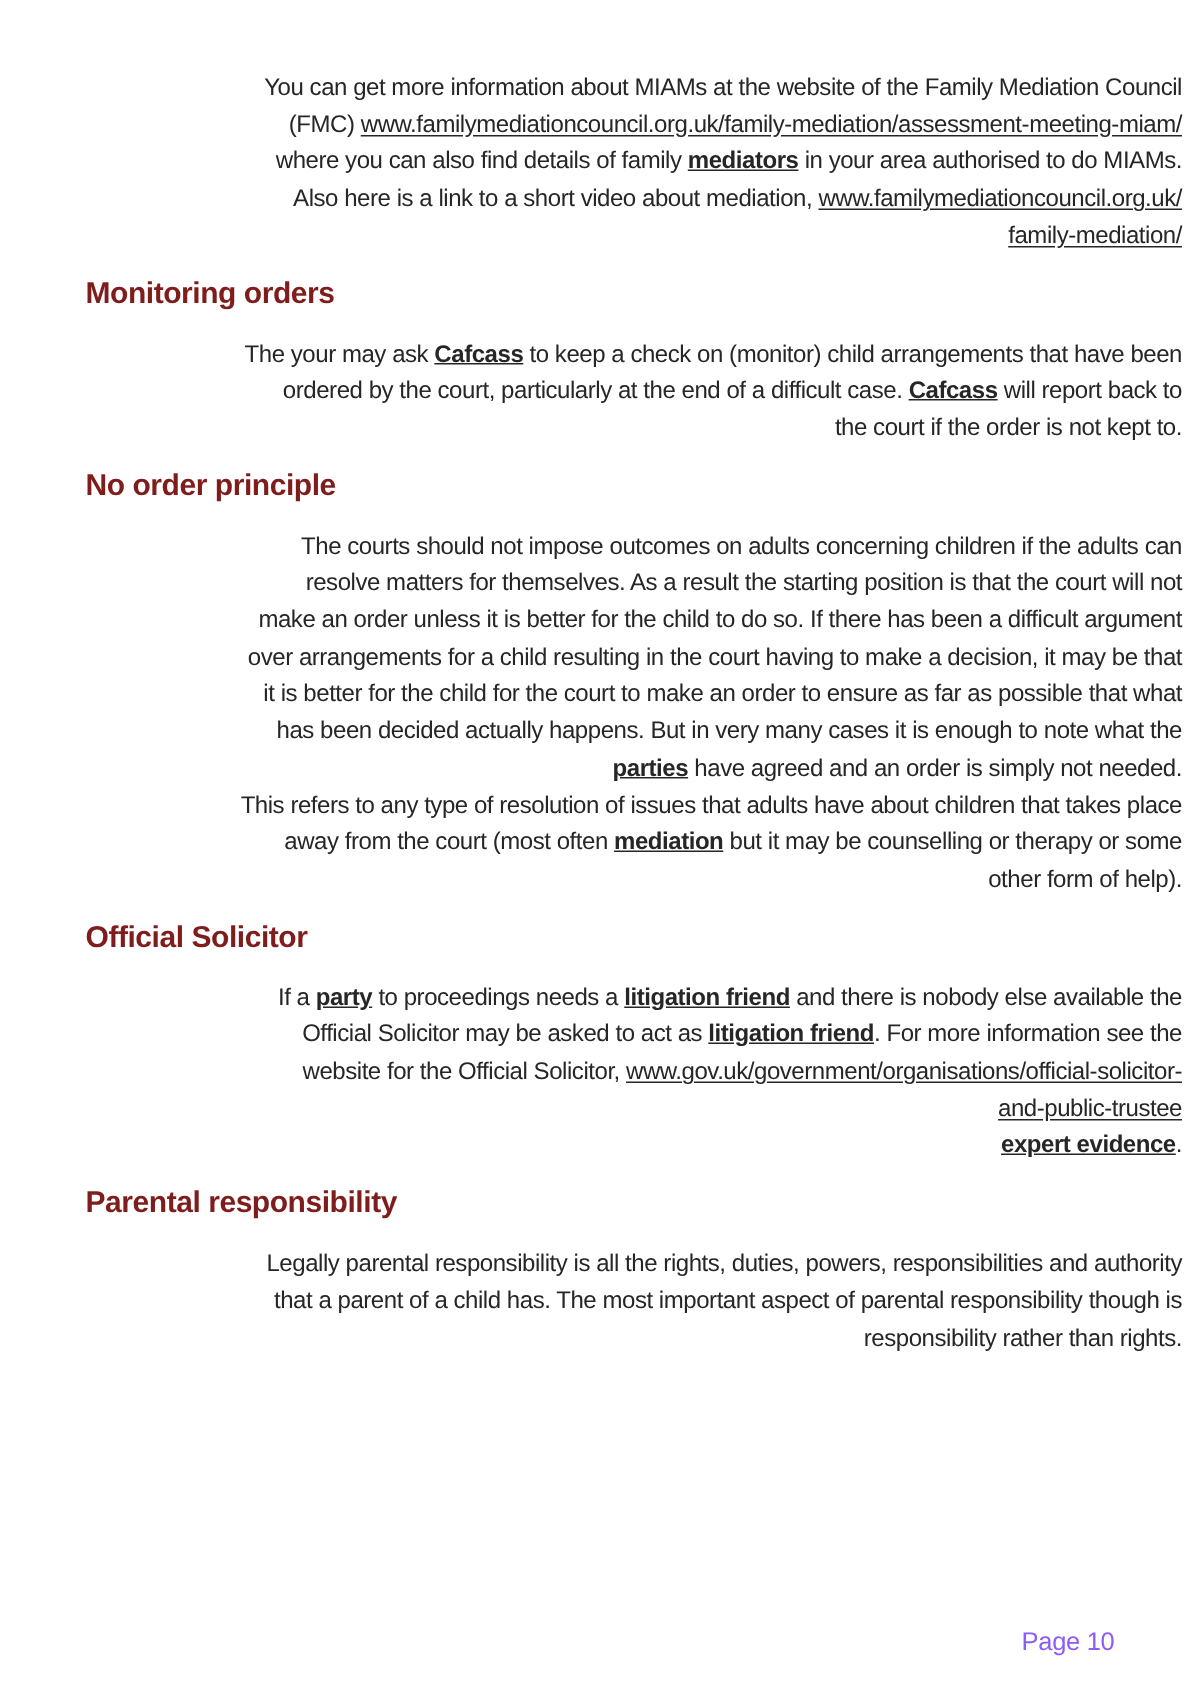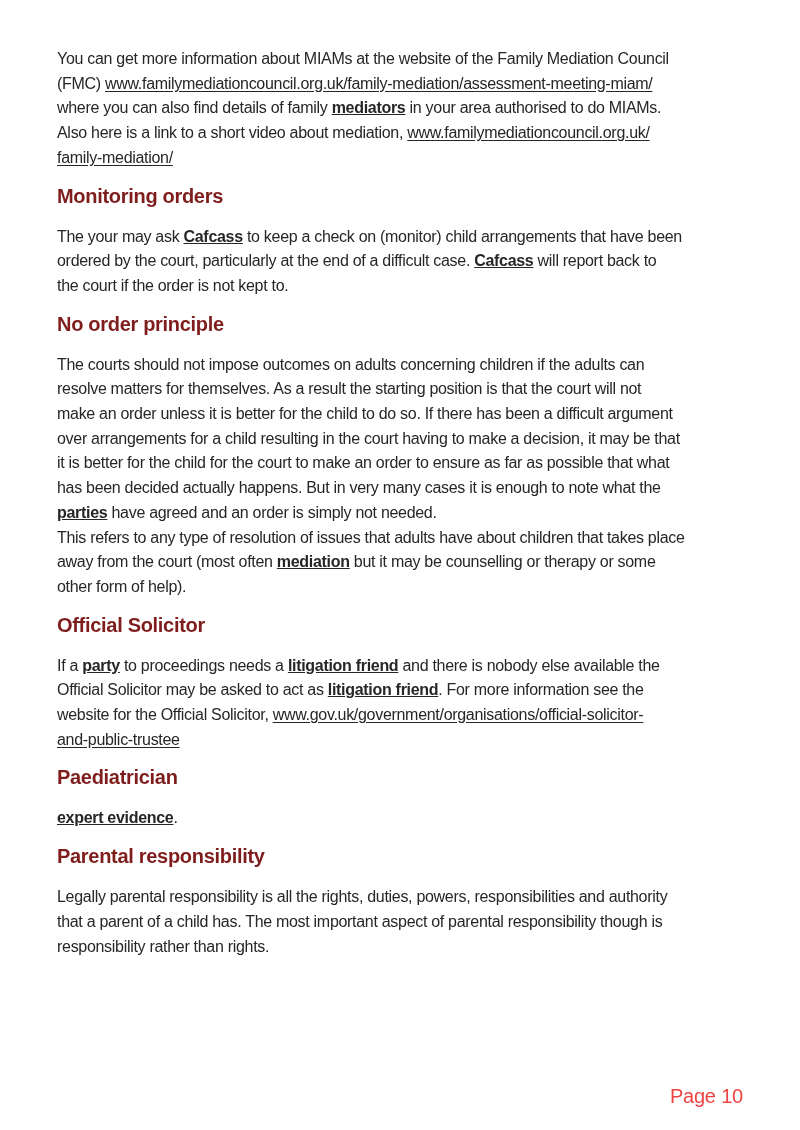--- a/index.html
+++ b/index.html
@@ -13,43 +13,44 @@
   }
   .doc {
     padding: 47px 12px 0 57px;
   }
   .doc p {
     margin: 0;
     font-size: 16px;
     line-height: 24.7px;
     letter-spacing: -0.3px;
     white-space: pre-wrap;
+    text-align: right;
   }
   .doc h2 {
     margin: 13px 0 17px 0;
     font-size: 20px;
     line-height: 24px;
     font-weight: 700;
     letter-spacing: -0.3px;
     color: #7f1d1d;
   }
   .doc strong { font-weight: 700; text-decoration: underline; }
   .doc a {
     color: inherit;
     text-decoration: underline;
     text-underline-offset: 2px;
     cursor: pointer;
   }
   .footer {
     position: absolute;
     top: 1085px;
     right: 57px;
-    font-size: 20px;
+    font-size: 17px;
     letter-spacing: -0.2px;
-    color: #ef4444;
+    color: #8b5cf6;
   }
 </style>
 </head>
 <body>
 
 <main>
   <div class="doc">
       <p><span>You can get more information about MIAMs at the website of the Family Mediation Council
 (FMC) </span><a href="#">www.familymediationcouncil.org.uk/family-mediation/assessment-meeting-miam/</a><span>
 where you can also find details of family </span><strong>mediators</strong><span> in your area authorised to do MIAMs.
@@ -68,21 +69,20 @@
 has been decided actually happens. But in very many cases it is enough to note what the
 </span><strong>parties</strong><span> have agreed and an order is simply not needed.</span></p>
       <p><span>This refers to any type of resolution of issues that adults have about children that takes place
 away from the court (most often </span><strong>mediation</strong><span> but it may be counselling or therapy or some
 other form of help).</span></p>
       <h2>Official Solicitor</h2>
       <p><span>If a </span><strong>party</strong><span> to proceedings needs a </span><strong>litigation friend</strong><span> and there is nobody else available the
 Official Solicitor may be asked to act as </span><strong>litigation friend</strong><span>. For more information see the
 website for the Official Solicitor, </span><a href="#">www.gov.uk/government/organisations/official-solicitor-
 and-public-trustee</a></p>
-      <h2>Paediatrician</h2>
       <p><strong>expert evidence</strong><span>.</span></p>
       <h2>Parental responsibility</h2>
       <p><span>Legally parental responsibility is all the rights, duties, powers, responsibilities and authority
 that a parent of a child has. The most important aspect of parental responsibility though is
 responsibility rather than rights.</span></p>
     </div>
   <div class="footer">
     <span>Page 10</span>
   </div>
 </main>

